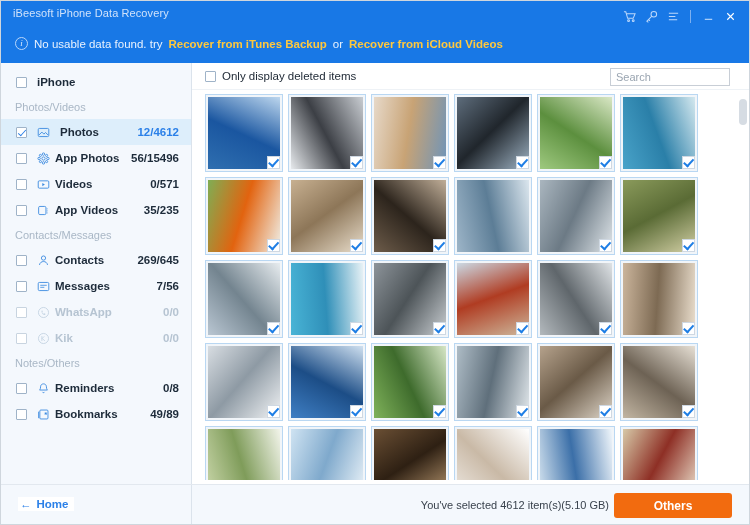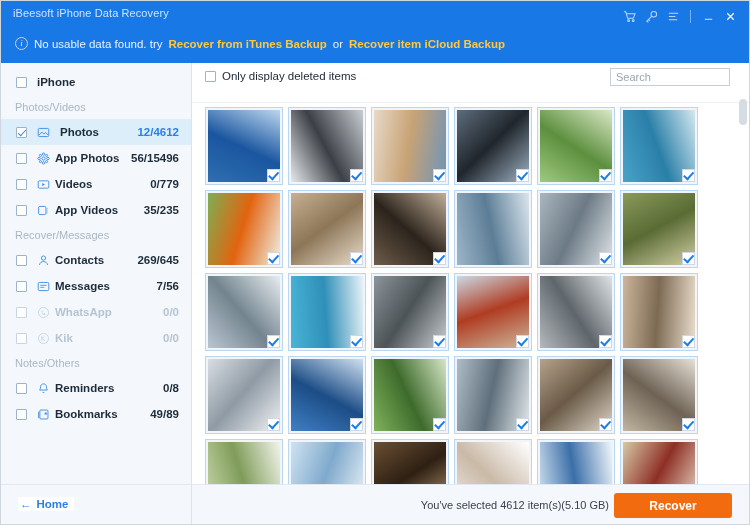--- a/index.html
+++ b/index.html
@@ -124,21 +124,21 @@
   .spacer6 { height: 6px; }
 
   
   .main {
     position: absolute; left: 191px; top: 62px;
     width: 558px; height: 421px;
     background: #ffffff;
   }
   .toolbar {
     position: relative;
-    height: 40px;
+    height: 27px;
     border-bottom: 1px solid #eef2f6;
     background: #ffffff;
   }
   .odd-wrap {
     position: absolute; left: 13px; top: 7px;
     display: flex; align-items: center; gap: 6px;
   }
   .odd-label { font-size: 11.5px; color: #222c38; white-space: nowrap; }
   .search {
     position: absolute; right: 20px; top: 5px;
@@ -277,21 +277,21 @@
           <path d="M3.5 3.5l7 7M10.5 3.5l-7 7"></path>
         </svg>
       </div>
     </div>
 
     <div class="infoline">
       <span class="info-ico">i</span>
       <span class="plain-or">No usable data found. try</span>
       <span class="lnk-orange">Recover from iTunes Backup</span>
       <span class="plain-or">or</span>
-      <span class="lnk-orange">Recover item iCloud Backup</span>
+      <span class="lnk-orange">Recover from iCloud Videos</span>
     </div>
   </div>
 
   <div class="sidebar">
     <div class="spacer6"></div>
     <div class="srow">
       <span class="cbx"></span>
       <span class="slabel" style="margin-left:10px">iPhone</span>
     </div>
     <div id="sidebar-groups">
@@ -327,34 +327,34 @@
         </div>
         <div class="srow">
           <span class="cbx"></span>
           <span class="sico">
             <svg width="13" height="13" viewBox="0 0 16 16" fill="none" stroke="#3b8ae0" stroke-width="1.1">
               <rect x="1.5" y="3.5" width="13" height="9" rx="1.3"></rect>
               <path d="M6.5 6.2l3.2 1.9-3.2 1.9z" fill="#3b8ae0" stroke="none"></path>
             </svg>
           </span>
           <span class="slabel">Videos</span>
-          <span class="scount">0/779</span>
+          <span class="scount">0/571</span>
         </div>
         <div class="srow">
           <span class="cbx"></span>
           <span class="sico">
             <svg width="13" height="13" viewBox="0 0 16 16" fill="none" stroke="#3b8ae0" stroke-width="1.1">
               <rect x="2" y="3" width="9" height="10" rx="1.5"></rect>
               <path d="M12.5 5.5v1M12.5 8v1M12.5 10.5v1"></path>
             </svg>
           </span>
           <span class="slabel">App Videos</span>
           <span class="scount">35/235</span>
         </div>
-        <div class="sgroup">Recover/Messages</div>
+        <div class="sgroup">Contacts/Messages</div>
         <div class="srow">
           <span class="cbx"></span>
           <span class="sico">
             <svg width="13" height="13" viewBox="0 0 16 16" fill="none" stroke="#3b8ae0" stroke-width="1.1">
               <circle cx="8" cy="5" r="2.6"></circle>
               <path d="M3 13.5c.6-3 2.6-4.2 5-4.2s4.4 1.2 5 4.2"></path>
             </svg>
           </span>
           <span class="slabel">Contacts</span>
           <span class="scount">269/645</span>
@@ -552,16 +552,16 @@
   </div>
 
   <div class="footer">
     <div class="foot-left">
       <div class="homebtn">
         <span class="home-label">←</span>
         <span class="home-label">Home</span>
       </div>
     </div>
     <div class="selinfo">You've selected 4612 item(s)(5.10 GB)</div>
-    <button class="recover">Recover</button>
+    <button class="recover">Others</button>
   </div>
 
 </div>
 
 </body></html>

